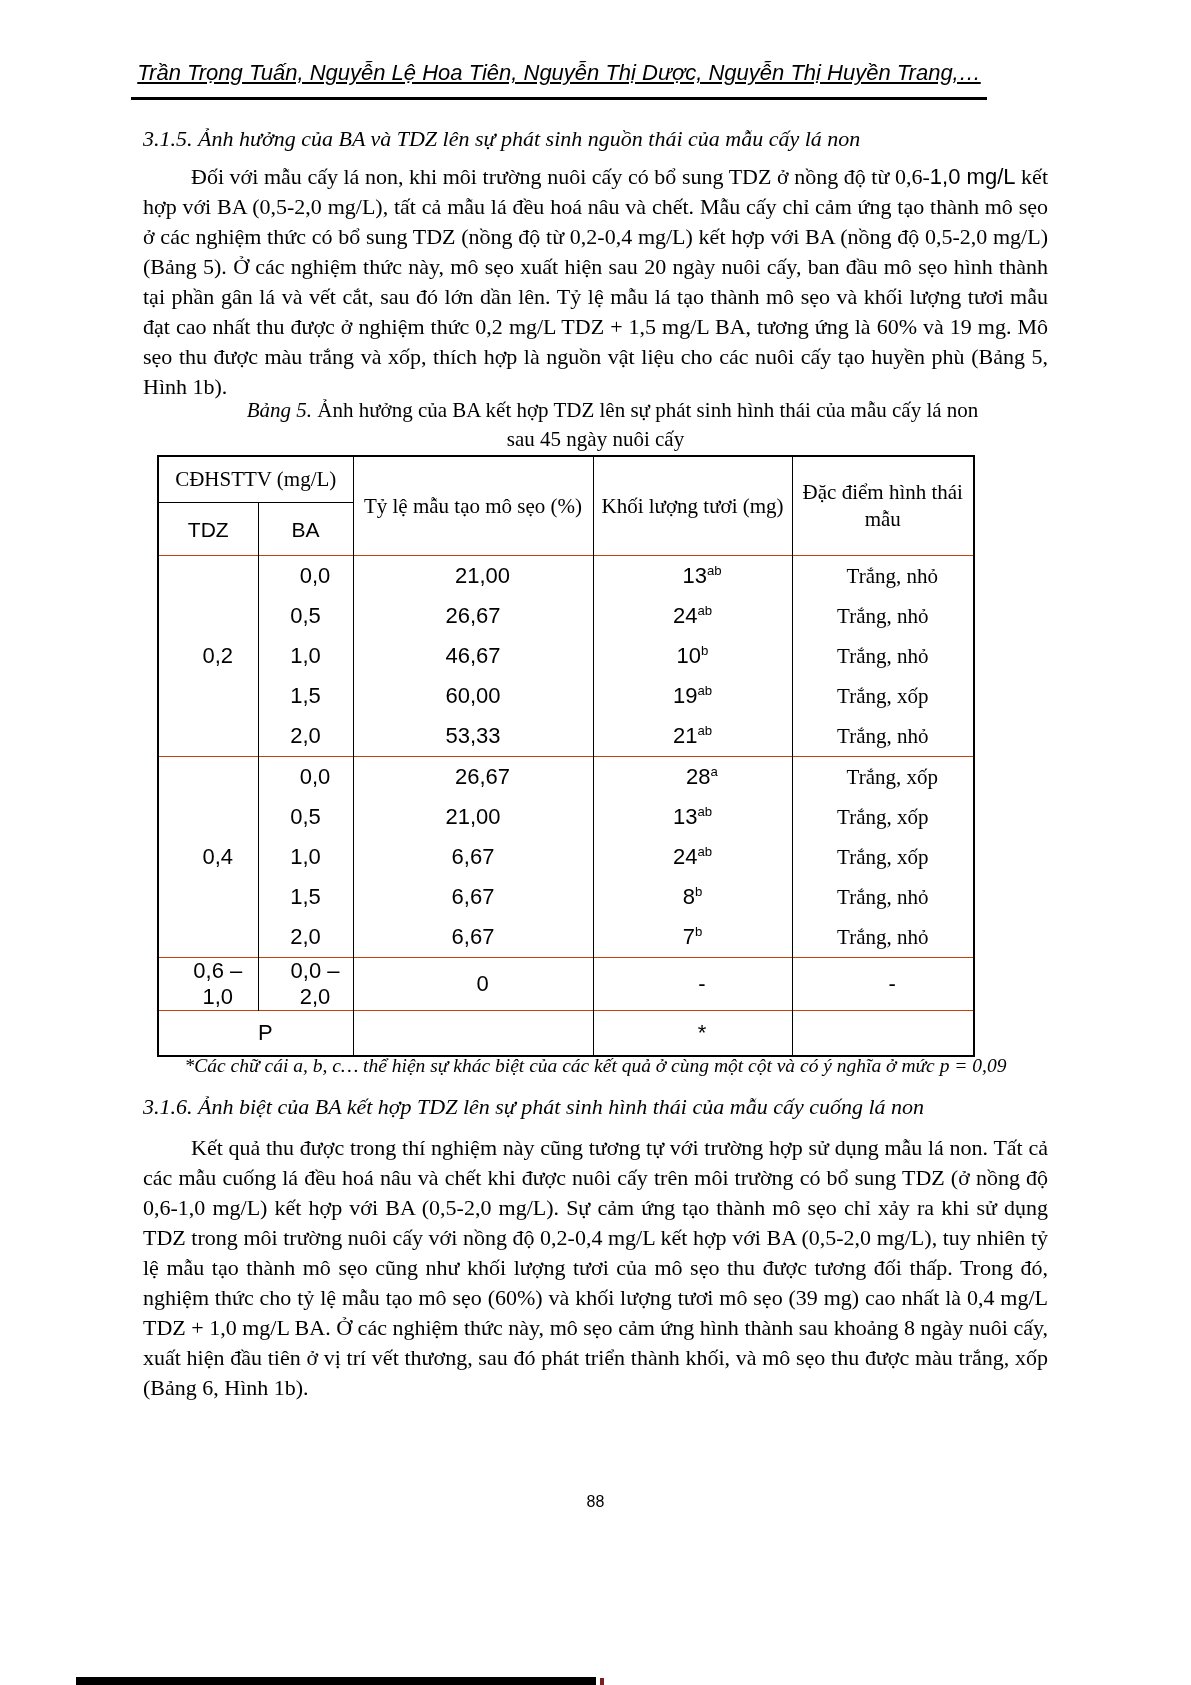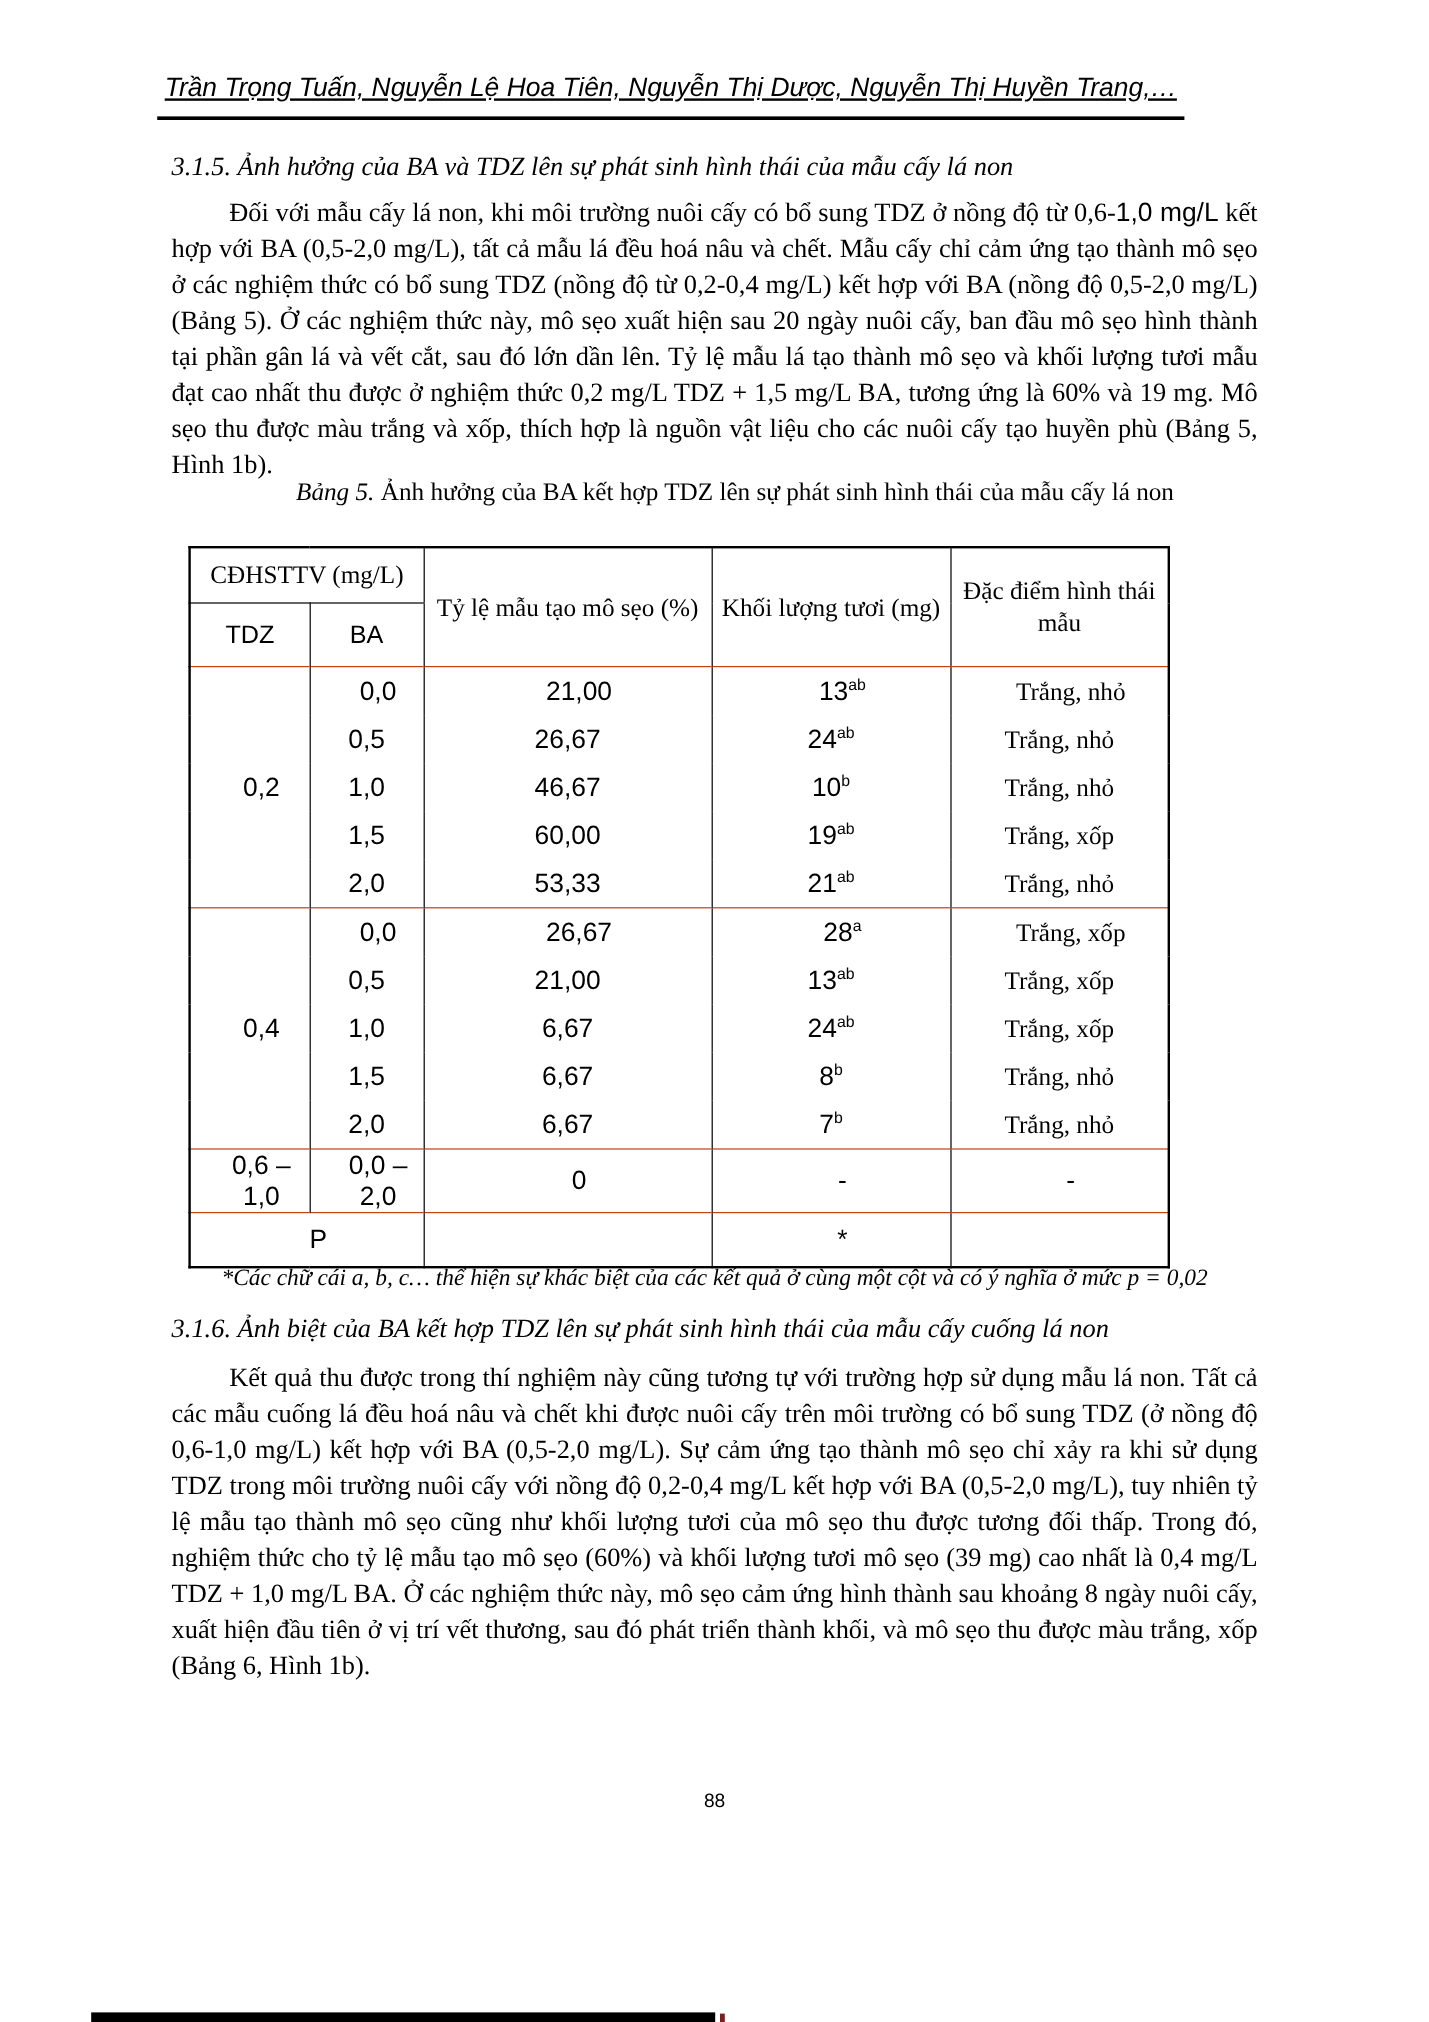--- a/index.html
+++ b/index.html
@@ -78,26 +78,27 @@
   .footer-dot{
     position:absolute;left:600px;top:1678px;width:4px;height:7px;
   }
 </style>
 </head>
 <body>
 
 <div class="running-header">Trần Trọng Tuấn, Nguyễn Lệ Hoa Tiên, Nguyễn Thị Dược, Nguyễn Thị Huyền Trang,…</div>
 <div class="header-rule"></div>
 
-<div class="sec-heading sec-315">3.1.5. Ảnh hưởng của BA và TDZ lên sự phát sinh hình thái của mẫu cấy lá non</div>
+<div class="sec-heading sec-315">3.1.5. Ảnh hưởng của BA và TDZ lên sự phát sinh nguồn thái của mẫu cấy lá non</div>
 
 <div class="body-para para-1"><span>Đối với mẫu cấy lá non, khi môi trường nuôi cấy có bổ sung TDZ ở nồng độ từ 0,6-</span><span class="sans">1,0 mg/L</span><span> kết hợp với BA (0,5-2,0 mg/L), tất cả mẫu lá đều hoá nâu và chết. Mẫu cấy chỉ cảm ứng tạo thành mô sẹo ở các nghiệm thức có bổ sung TDZ (nồng độ từ 0,2-0,4 mg/L) kết hợp với BA (nồng độ 0,5-2,0 mg/L) (Bảng 5). Ở các nghiệm thức này, mô sẹo xuất hiện sau 20 ngày nuôi cấy, ban đầu mô sẹo hình thành tại phần gân lá và vết cắt, sau đó lớn dần lên. Tỷ lệ mẫu lá tạo thành mô sẹo và khối lượng tươi mẫu đạt cao nhất thu được ở nghiệm thức 0,2 mg/L TDZ + 1,5 mg/L BA, tương ứng là 60% và 19 mg. Mô sẹo thu được màu trắng và xốp, thích hợp là nguồn vật liệu cho các nuôi cấy tạo huyền phù (Bảng 5, Hình 1b).</span></div>
 
 <div class="tbl-caption">
   <div><span class="caption-label">Bảng 5.</span><span> Ảnh hưởng của BA kết hợp TDZ lên sự phát sinh hình thái của mẫu cấy lá non</span></div>
+  <div>sau 45 ngày nuôi cấy</div>
 </div>
 
 <div class="tbl-wrap">
 <table class="data-table">
   <colgroup>
     <col style="width:100px">
         <col style="width:95px">
         <col style="width:240px">
         <col style="width:199px">
         <col style="width:182px">
@@ -188,21 +189,21 @@
   <tr class="p-row sep">
     <td colspan="2" class="num">P</td>
     <td class="num"></td>
     <td class="num">*</td>
     <td class="num"></td>
   </tr>
   </tbody>
 </table>
 </div>
 
-<div class="footnote">*Các chữ cái a, b, c… thể hiện sự khác biệt của các kết quả ở cùng một cột và có ý nghĩa ở mức p = 0,02</div>
+<div class="footnote">*Các chữ cái a, b, c… thể hiện sự khác biệt của các kết quả ở cùng một cột và có ý nghĩa ở mức p = 0,09</div>
 
 <div class="sec-heading sec-316">3.1.6. Ảnh biệt của BA kết hợp TDZ lên sự phát sinh hình thái của mẫu cấy cuống lá non</div>
 
 <div class="body-para para-2">Kết quả thu được trong thí nghiệm này cũng tương tự với trường hợp sử dụng mẫu lá non. Tất cả các mẫu cuống lá đều hoá nâu và chết khi được nuôi cấy trên môi trường có bổ sung TDZ (ở nồng độ 0,6-1,0 mg/L) kết hợp với BA (0,5-2,0 mg/L). Sự cảm ứng tạo thành mô sẹo chỉ xảy ra khi sử dụng TDZ trong môi trường nuôi cấy với nồng độ 0,2-0,4 mg/L kết hợp với BA (0,5-2,0 mg/L), tuy nhiên tỷ lệ mẫu tạo thành mô sẹo cũng như khối lượng tươi của mô sẹo thu được tương đối thấp. Trong đó, nghiệm thức cho tỷ lệ mẫu tạo mô sẹo (60%) và khối lượng tươi mô sẹo (39 mg) cao nhất là 0,4 mg/L TDZ + 1,0 mg/L BA. Ở các nghiệm thức này, mô sẹo cảm ứng hình thành sau khoảng 8 ngày nuôi cấy, xuất hiện đầu tiên ở vị trí vết thương, sau đó phát triển thành khối, và mô sẹo thu được màu trắng, xốp (Bảng 6, Hình 1b).</div>
 
 <div class="page-number">88</div>
 
 <div class="footer-bar" style="background: rgb(0, 0, 0);"></div>
 <div class="footer-dot" style="background: rgb(122, 31, 31);"></div>
 

